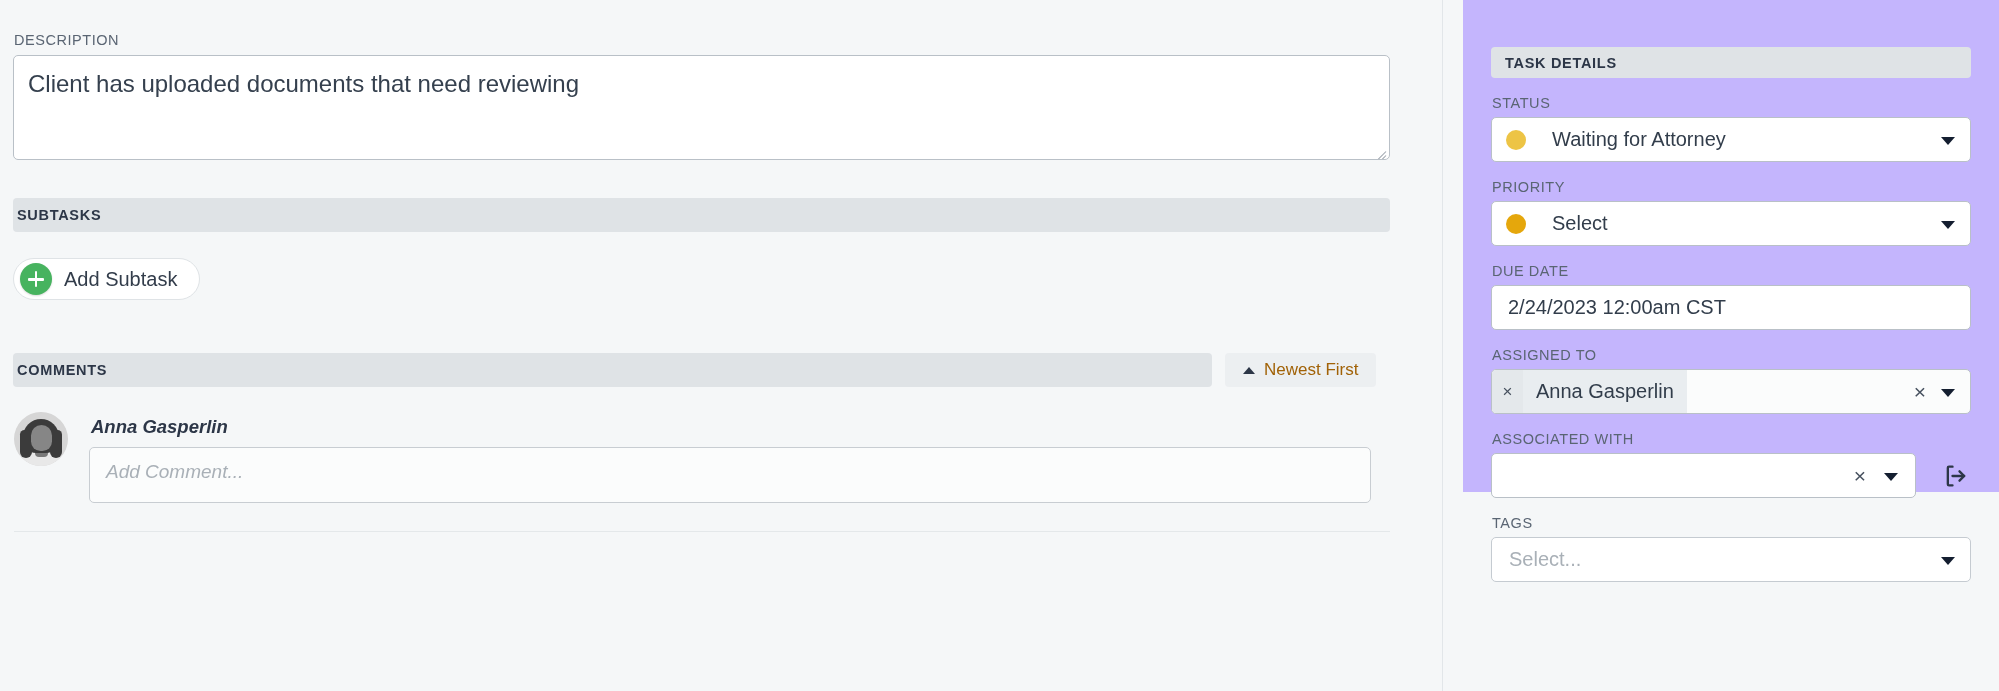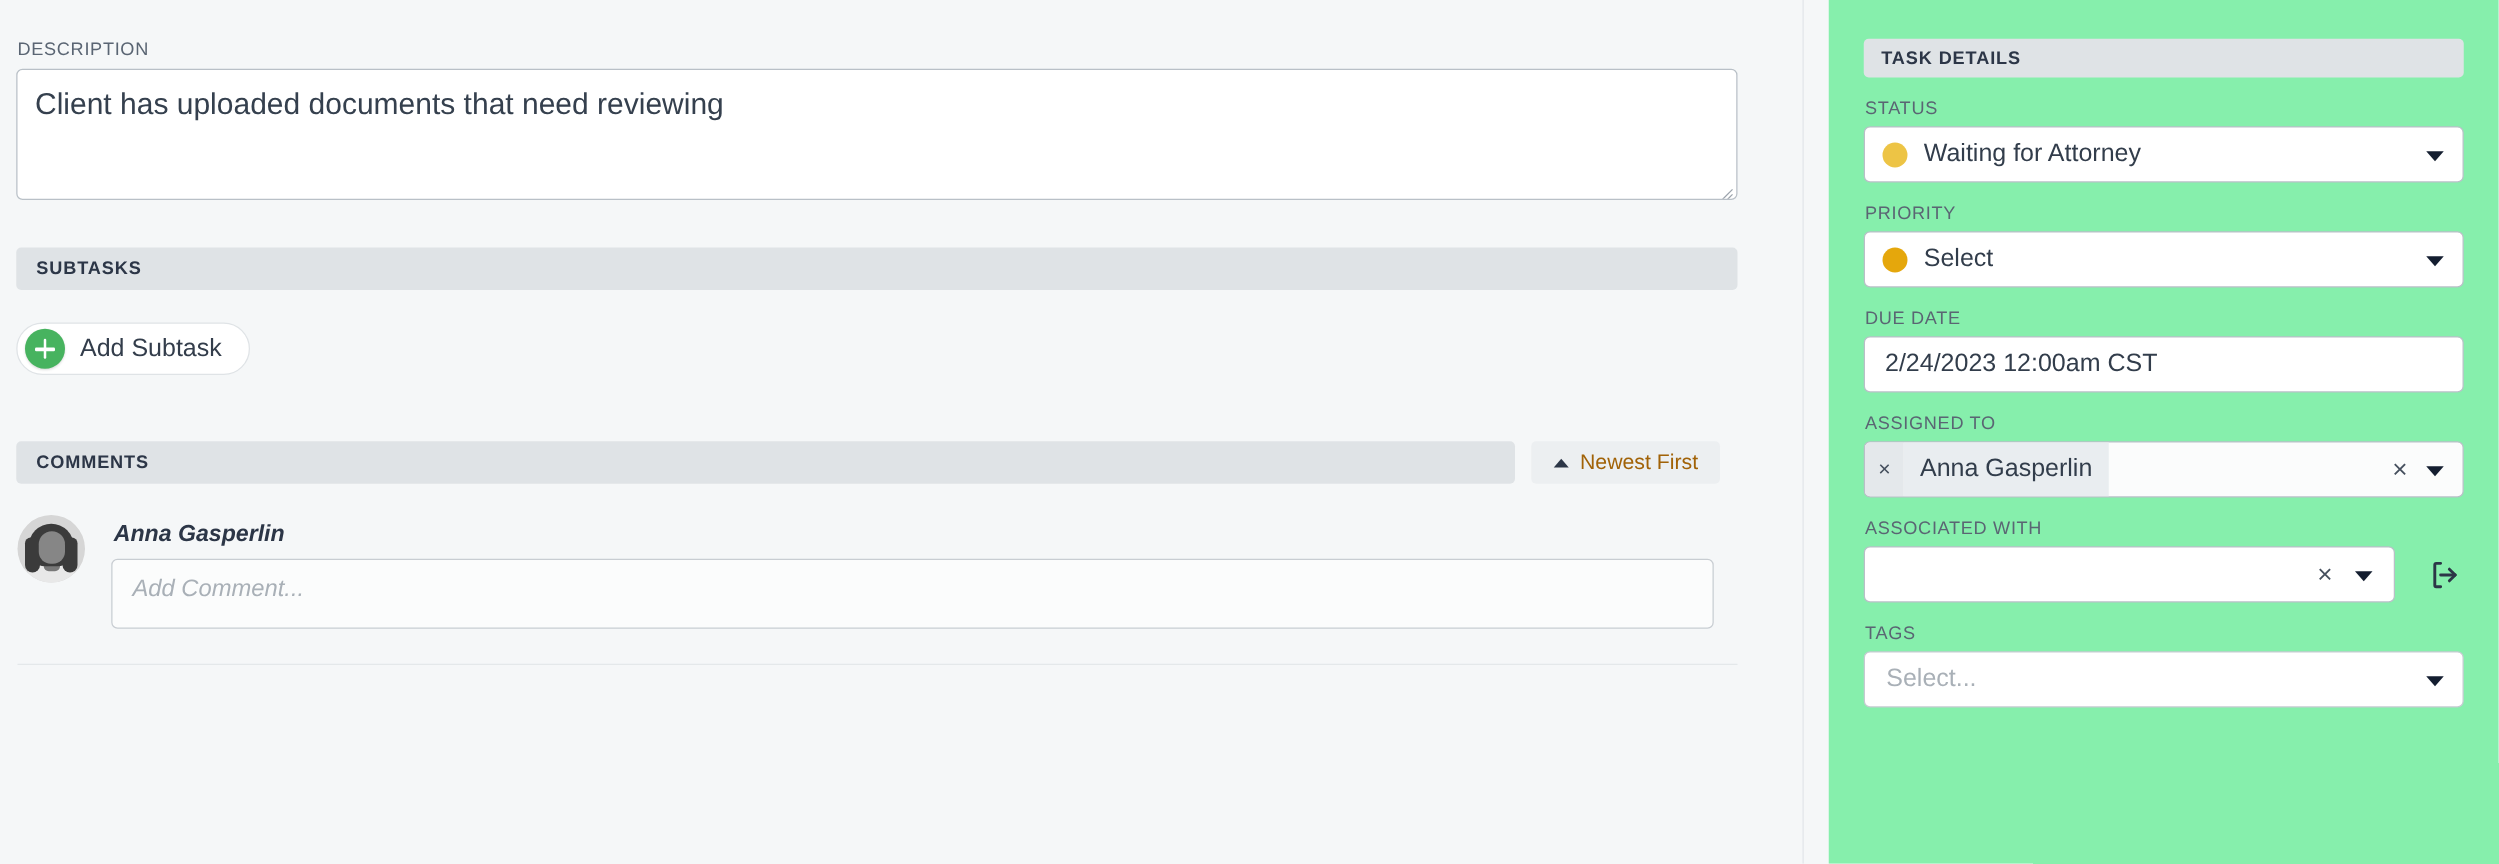--- a/index.html
+++ b/index.html
@@ -52,21 +52,21 @@
   }
   .resize-handle span:nth-child(1){ bottom:4px; width:13px; }
   .resize-handle span:nth-child(2){ bottom:0px; width:7px; }
 
   .section-bar {
     position:absolute;
     height:34px;
     background:#dfe3e6;
     border-radius:4px;
     display:flex; align-items:center;
-    padding-left:16px;
+    padding-left:4px;
   }
   .section-bar .title {
     font-size:14.5px;
     font-weight:bold;
     letter-spacing:.7px;
     color:#2c3647;
     text-transform:uppercase;
   }
   .subtasks-bar { left:13px; top:198px; width:1377px; }
   .comments-bar { left:13px; top:353px; width:1199px; }
@@ -162,24 +162,24 @@
     color:#a9b0b7;
     overflow:hidden;
   }
   .hr-divider {
     position:absolute; left:14px; top:531px;
     width:1376px; height:1px; background:#e4e8ea;
   }
 
   
   .right {
-    width:541px; height:691px;
-    background:#86efac;
-    position:relative;
-    padding:0 28px;
+    width:541px; height:492px;
+    background:#c4b5fd;
+    position:relative;
+    padding:16px 28px;
   }
   .details-bar {
     margin-top:31px;
     height:31px;
     background:#dfe3e6;
     border-radius:4px;
     display:flex; align-items:center;
     padding-left:14px;
   }
   .details-bar .title {
@@ -197,21 +197,21 @@
     height:45px;
     background:#ffffff;
     border:1px solid #b9c0c7;
     border-radius:5px;
     display:flex; align-items:center;
     padding:0 14px;
     position:relative;
   }
   .r-control.light-border { border-color:#c5cbd1; }
   .dot { width:20px; height:20px; border-radius:50%; flex:0 0 auto; }
-  .r-value { font-size:20px; color:#323d4b; margin-left:13px; }
+  .r-value { font-size:20px; color:#323d4b; margin-left:26px; }
   .r-value.plain { margin-left:2px; }
   .r-value.placeholder { color:#a9b0b7; margin-left:3px; }
   .caret-down {
     position:absolute; right:15px; top:50%;
     width:0;height:0; margin-top:-3px;
     border-left:7px solid transparent;
     border-right:7px solid transparent;
     border-top:8px solid #141e30;
   }
   .clear-x {

